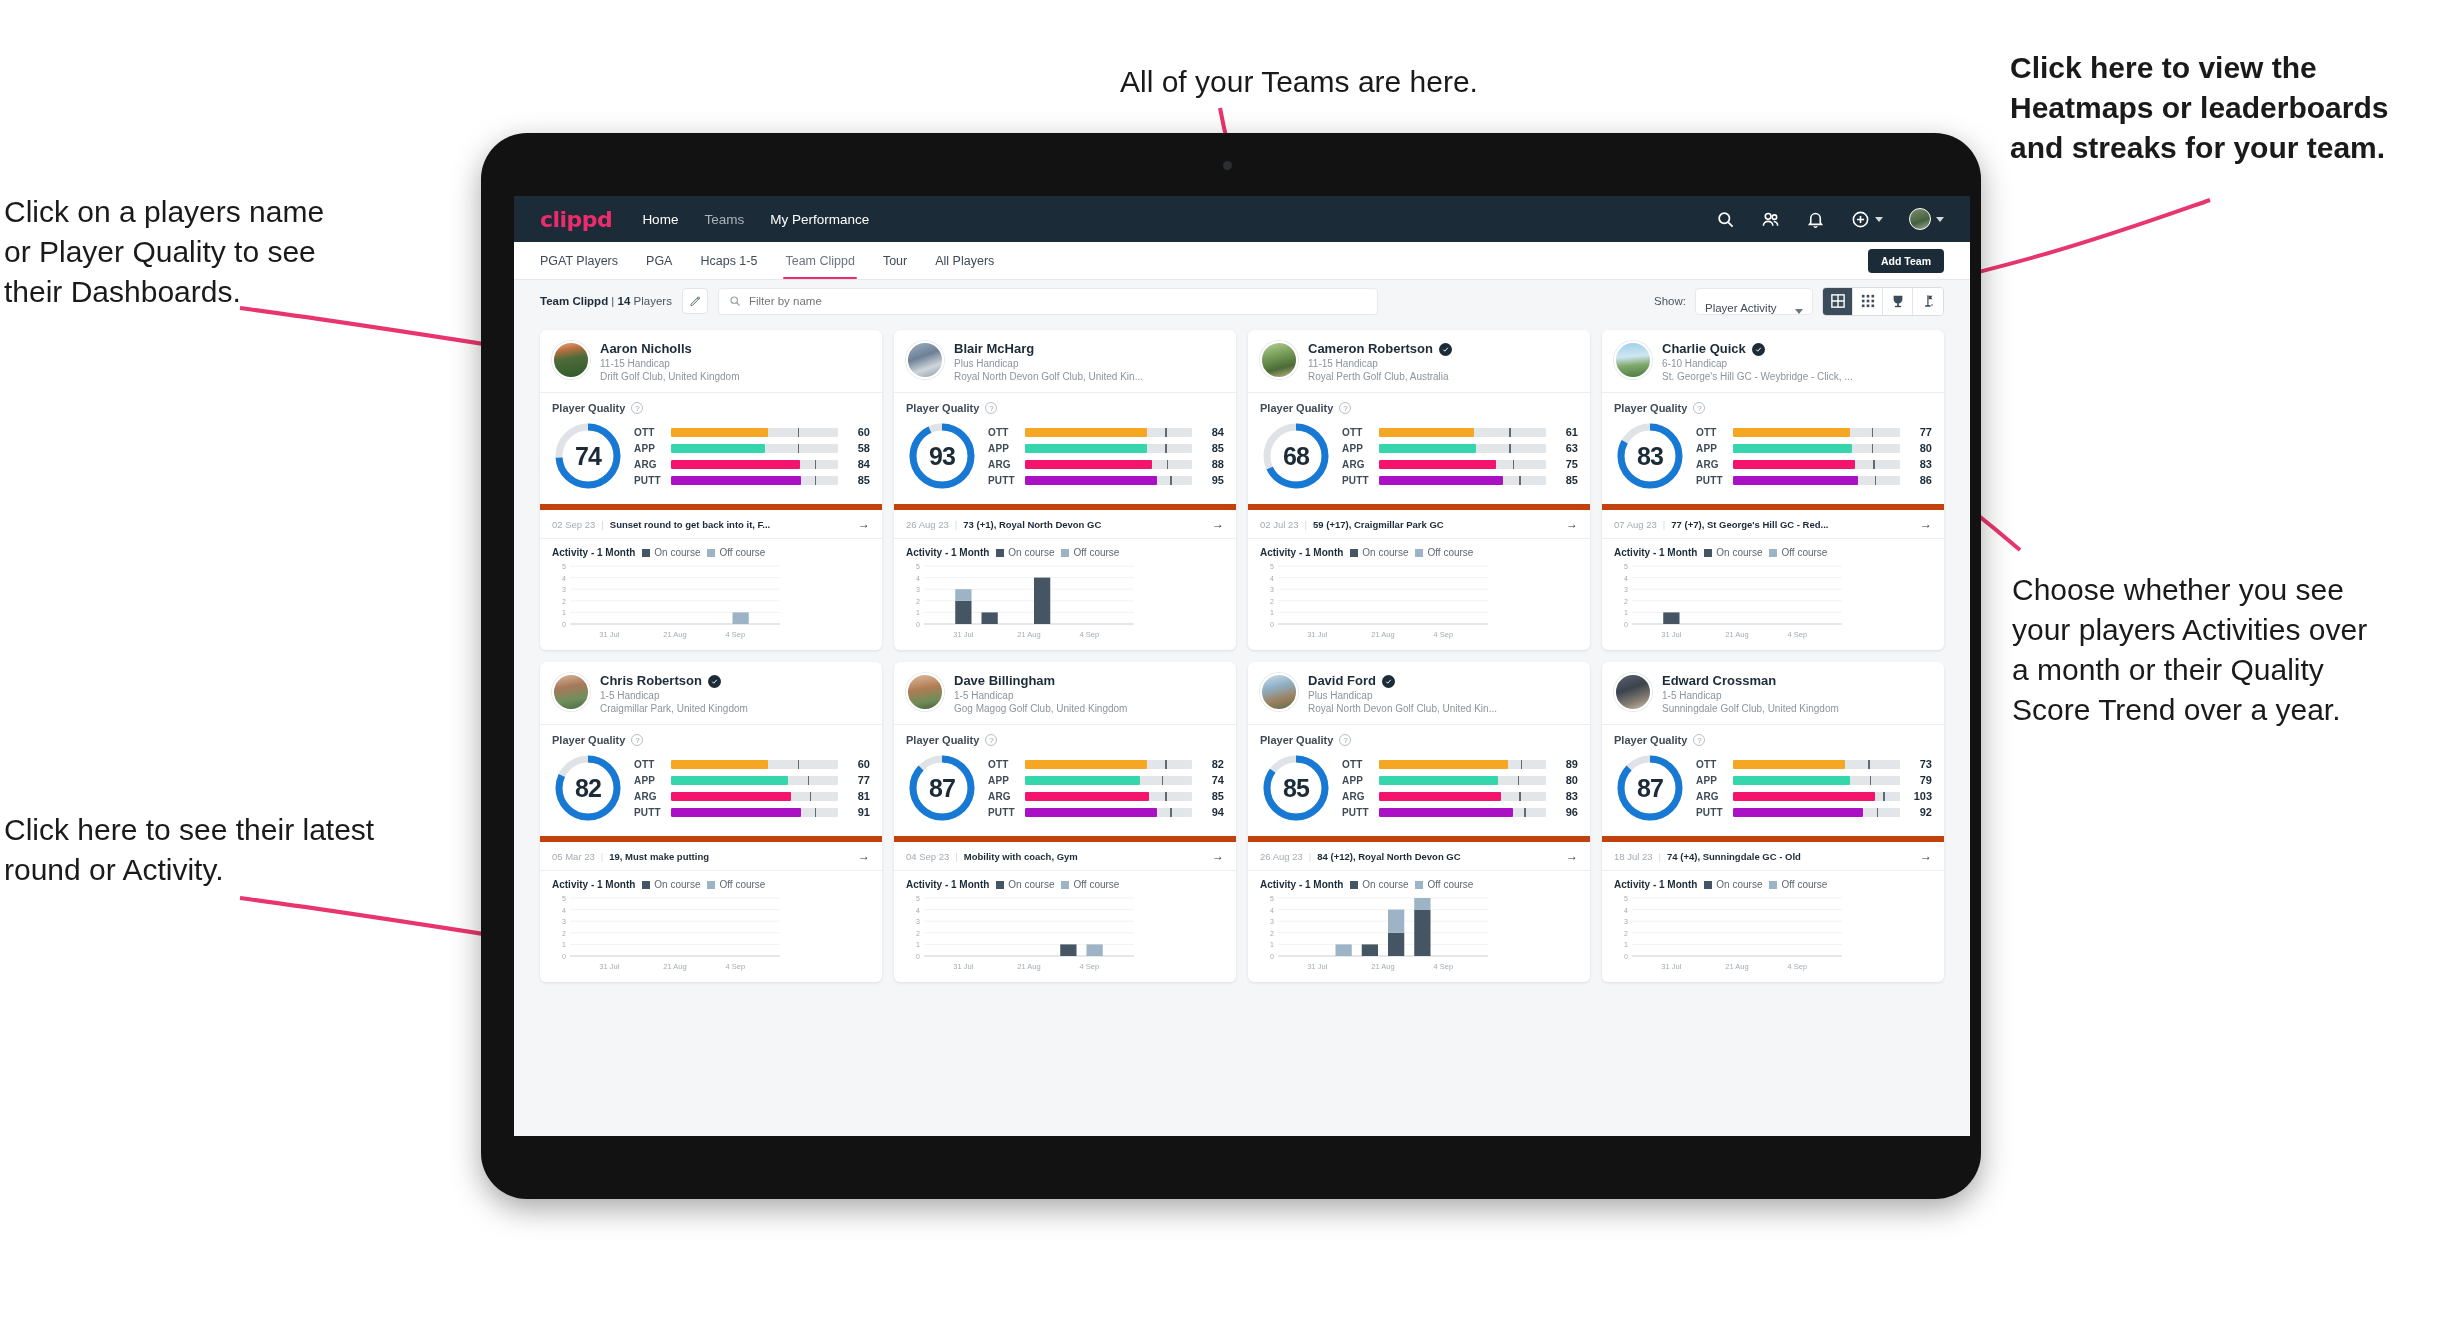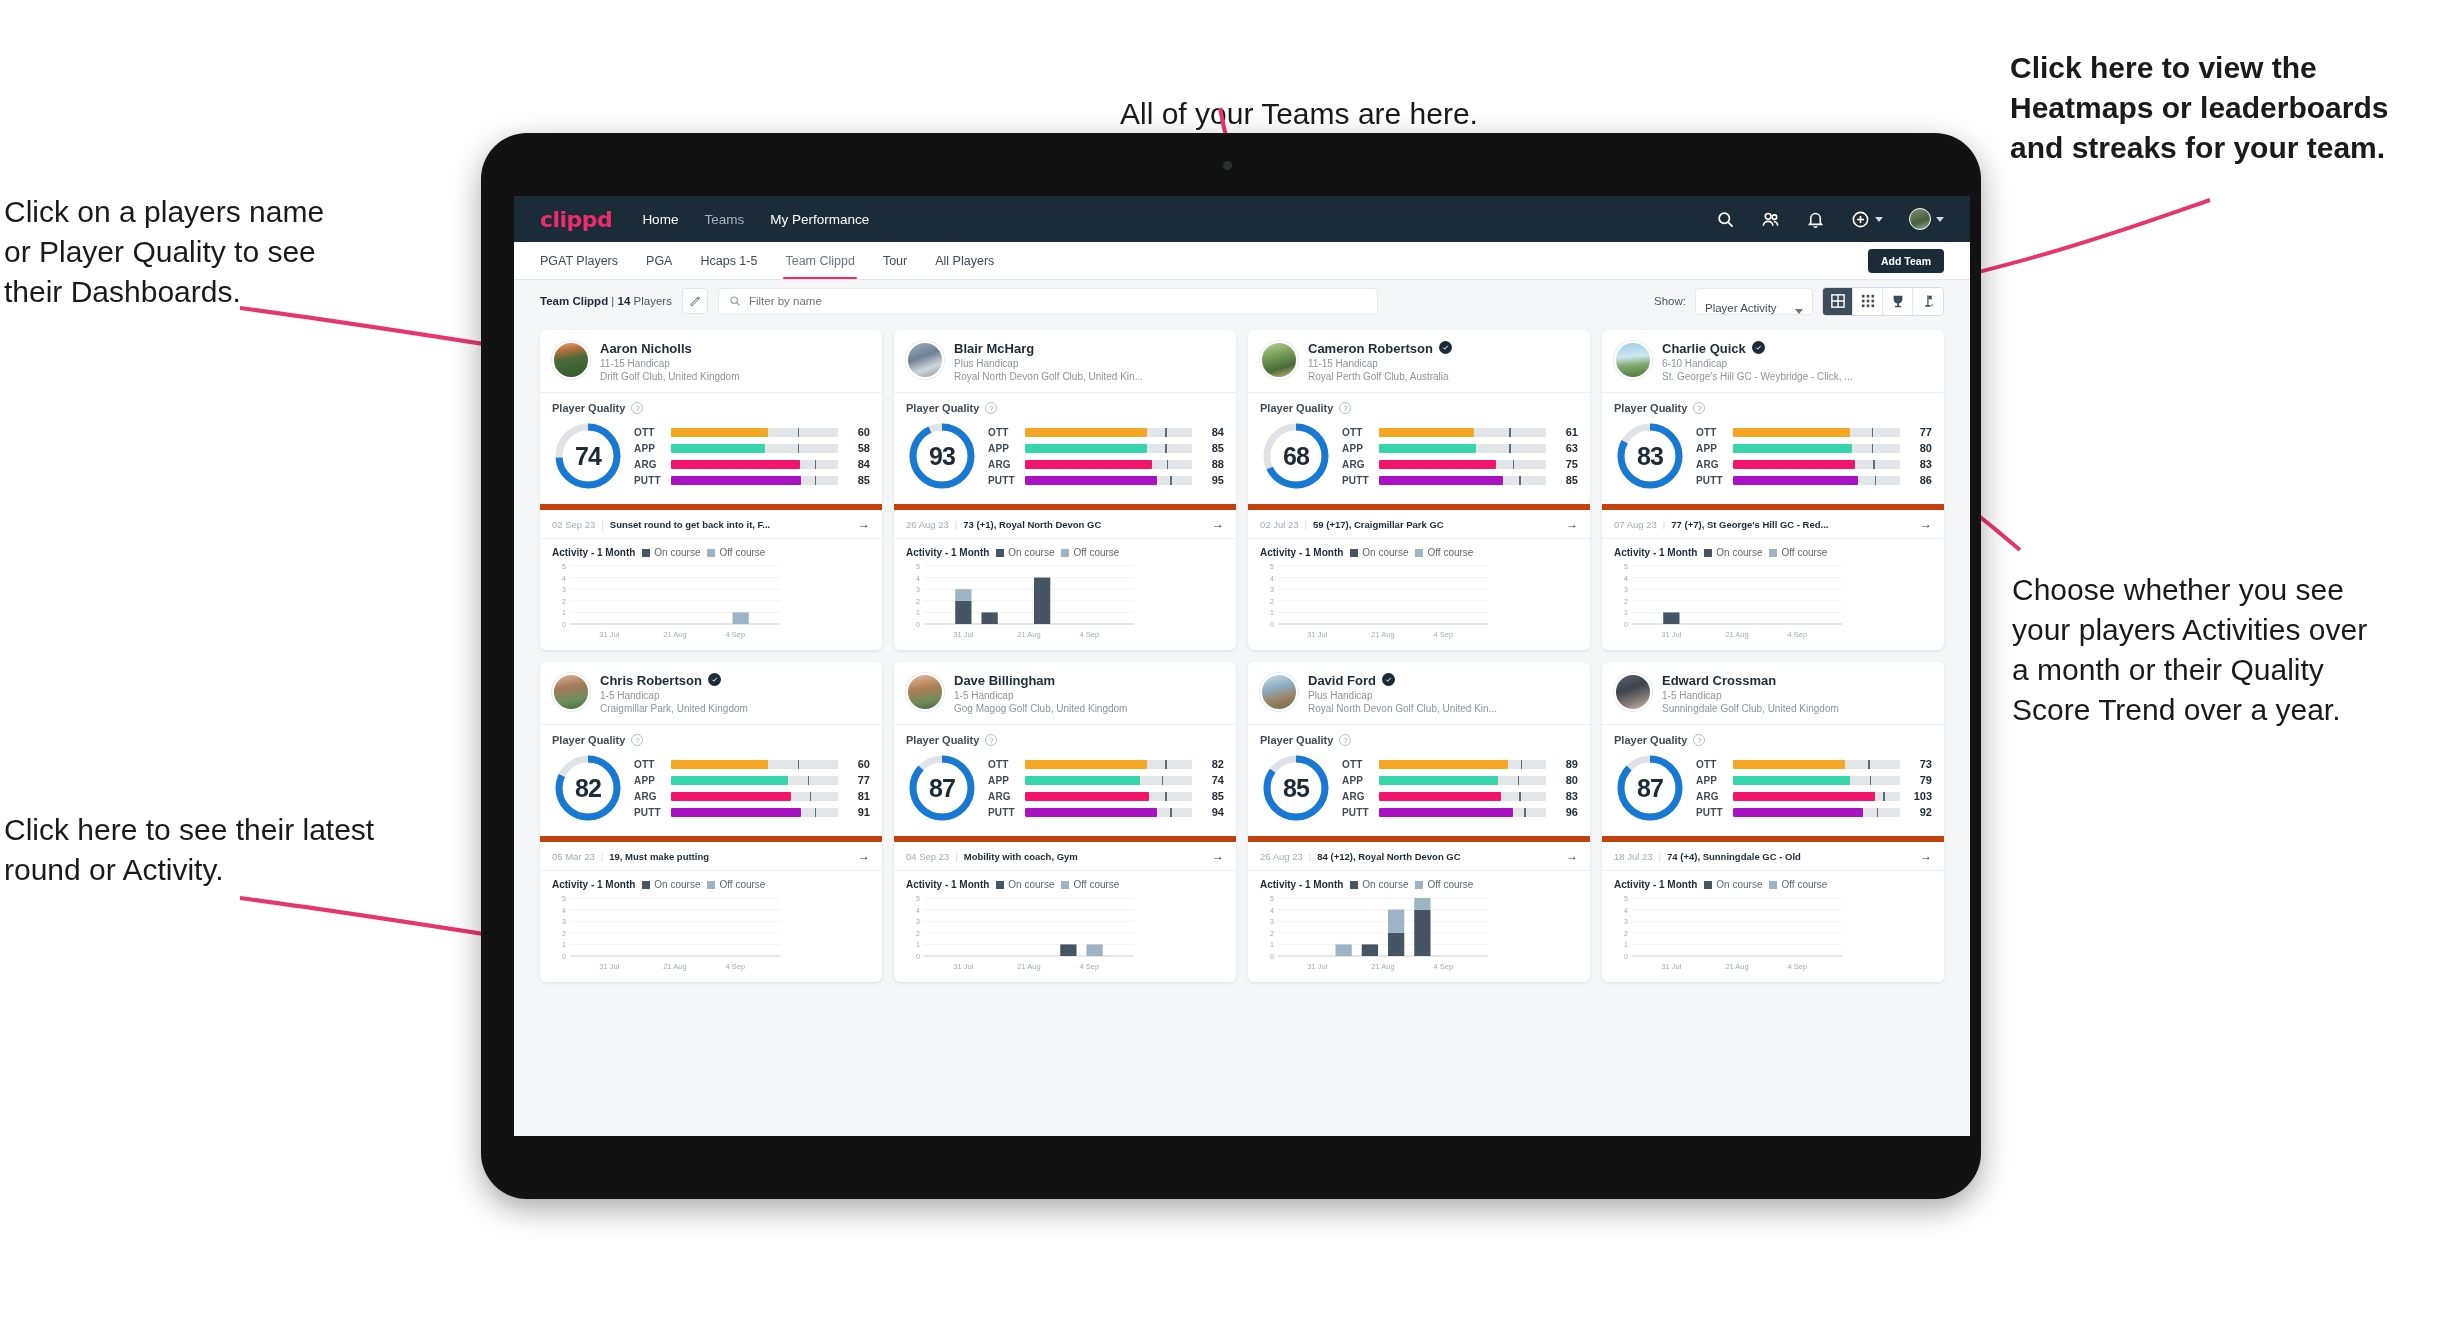--- a/index.html
+++ b/index.html
@@ -187,21 +187,21 @@
   }
   .av0 { background: linear-gradient(170deg,#f0a37a 0%,#b8703f 22%,#4e6b3a 45%,#2f5a2a 100%); }
   .av1 { background: linear-gradient(160deg,#9fb3c4 0%,#6d8094 40%,#cfd6db 70%,#8d9aa5 100%); }
   .av2 { background: linear-gradient(165deg,#b9d39a 0%,#7ba05b 35%,#4a6b37 70%,#c9b98a 100%); }
   .av3 { background: linear-gradient(175deg,#9dcfe8 0%,#cfe6f2 40%,#7fa86a 65%,#4e7a42 100%); }
   .av4 { background: linear-gradient(170deg,#d9b79a 0%,#a8785a 35%,#6f8f5c 70%,#4c6b42 100%); }
   .av5 { background: linear-gradient(170deg,#e0bb9c 0%,#b07d55 40%,#6e8c57 75%,#47603c 100%); }
   .av6 { background: linear-gradient(165deg,#cfe0ea 0%,#8fb0c6 35%,#9b7f5e 70%,#5b6f4a 100%); }
   .av7 { background: linear-gradient(160deg,#5b6470 0%,#3b434d 40%,#8c8277 75%,#d3c6b6 100%); }
 
-  .pname-row { display: flex; align-items: flex-start; gap: 6px; }
+  .pname-row { display: flex; align-items: flex-end; gap: 6px; }
   .pname {
     font-size: 13px; font-weight: 700; color: #1c2b38;
     white-space: nowrap;
   }
   .verified {
     width: 13px; height: 13px; border-radius: 50%;
     background: #1c2b38; display:flex; align-items:center; justify-content:center;
     flex-shrink: 0;
   }
   .verified svg { width: 9px; height: 9px; }
@@ -275,21 +275,21 @@
   .chart svg { display: block; }
 
   
   .row2 { margin-top: 12px; }
 </style>
 </head>
 <body>
 
 <div id="root">
 
-  <div class="annot" style="left:1120px; top:62px;margin-top:32px;">All of your Teams are here.</div>
+  <div class="annot" style="left:1120px; top:62px;">All of your Teams are here.</div>
   <svg class="arrow-svg" style="left:1120px; top:100px; width:280px; height:160px;">
     <defs>
         <marker id="ah" markerWidth="9" markerHeight="9" refX="4" refY="4.5" orient="auto">
       <path d="M0,0 L9,4.5 L0,9 z" fill="#e8356d"></path>
         </marker>
       </defs>
     <path d="M100,8 C 110,60 120,90 135,120" stroke="#e8356d" stroke-width="4" fill="none" marker-end="url(#ah)"></path>
   </svg>
 
   <div class="annot" style="left:2010px; top:48px;font-weight:bold;">Click here to view the

